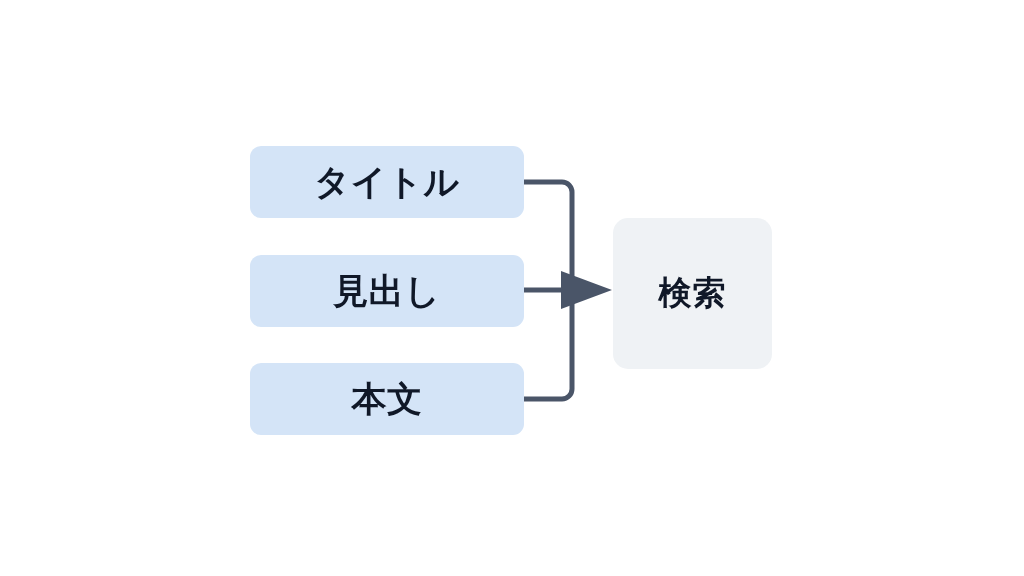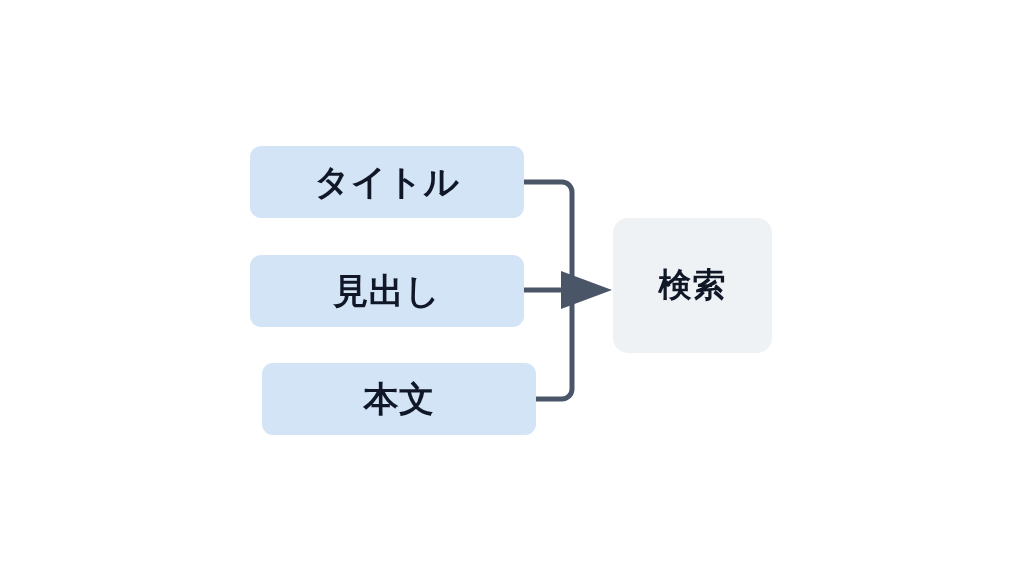--- a/index.html
+++ b/index.html
@@ -31,38 +31,38 @@
     height: 72px;
     background: #d4e4f7;
     border-radius: 11px;
     display: flex;
     align-items: center;
     justify-content: center;
     box-sizing: border-box;
   }
   .src-box-1 { top: 146px; }
   .src-box-2 { top: 255px; text-align: center; }
-  .src-box-3 { top: 363px; margin-left: 12px; }
+  .src-box-3 { top: 363px; }
 
   .src-label {
     font-size: 35px;
     font-weight: 700;
     color: #101828;
     line-height: 1;
     letter-spacing: 0.5px;
     white-space: nowrap;
   }
 
   
   .target-node {
     position: absolute;
     left: 613px;
     top: 218px;
     width: 159px;
-    height: 135px;
+    height: 151px;
     background: #eff2f5;
     border-radius: 15px;
     display: flex;
     flex-direction: row;
     align-items: center;
     justify-content: center;
     box-sizing: border-box;
   }
   .target-line {
     font-size: 33px;

